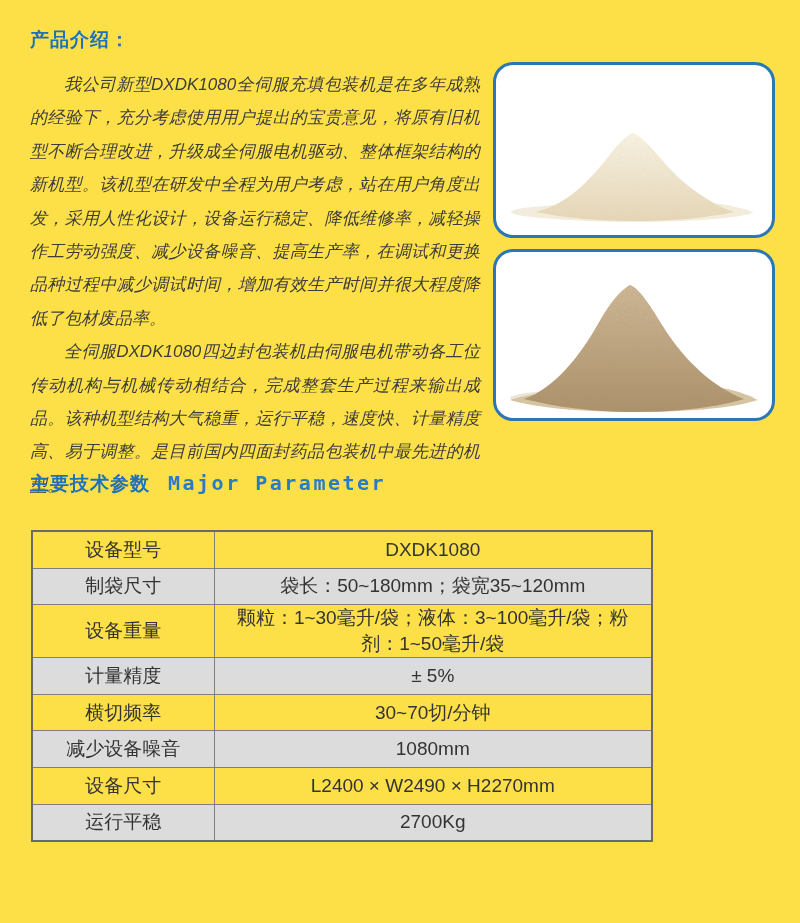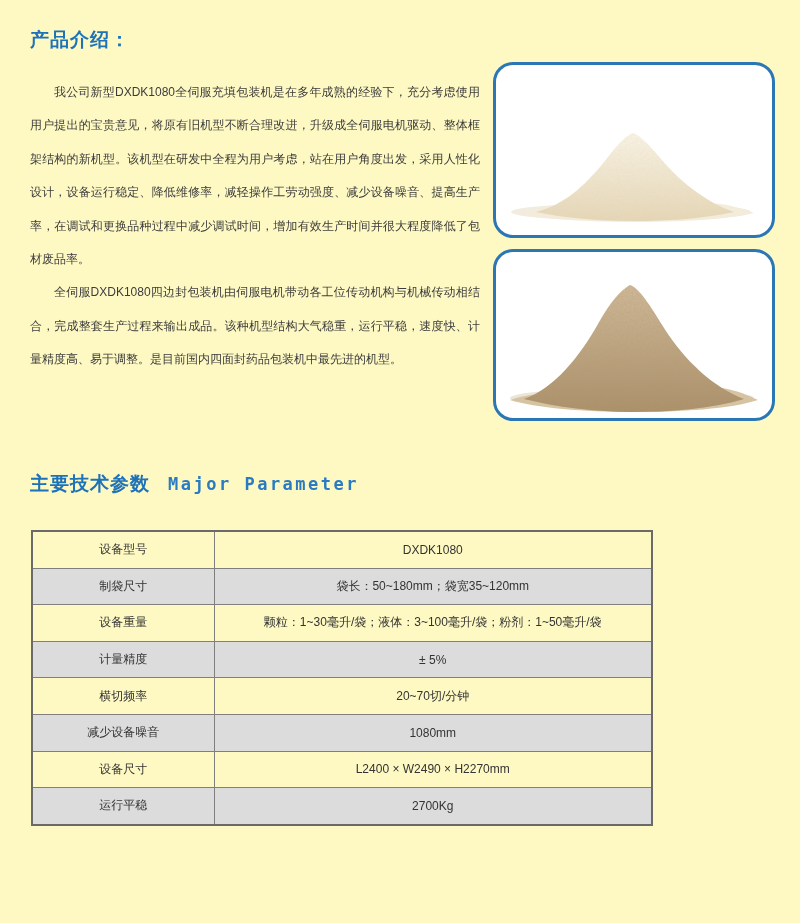--- a/index.html
+++ b/index.html
@@ -1,57 +1,57 @@
 <!DOCTYPE html>
 <html><head>
 <meta charset="utf-8">
 <style>
   html,body{margin:0;padding:0;background:#ffffff;}
   .page{
-    position:relative;width:800px;height:923px;background:#fef9c3;overflow:hidden;
+    position:relative;width:800px;height:923px;background:#fde047;overflow:hidden;
     font-family:"Liberation Sans","DejaVu Sans",sans-serif;
   }
   
   .intro-heading{
     position:absolute;left:30px;top:27px;margin:0;
     font-size:19px;font-weight:bold;color:#1d72b8;letter-spacing:1px;
   }
   .intro-text{
-    position:absolute;left:30px;top:76px;width:450px;
-    font-size:12px;line-height:33.4px;color:#3c3c3c;text-align:justify;
+    position:absolute;left:30px;top:68px;width:450px;
+    font-size:17px;line-height:33.4px;color:#3c3c3c;text-align:justify;font-style:italic;
   }
   .intro-text p{margin:0;text-indent:2em;}
   
   .photo-frame{
     position:absolute;border:3px solid #2b77b5;border-radius:20px;
     background:#ffffff;overflow:hidden;
   }
   .frame-top{left:493px;top:62px;width:276px;height:170px;}
   .frame-bottom{left:493px;top:249px;width:276px;height:166px;}
   .photo-frame svg{display:block;}
   
   .params-heading{
     position:absolute;left:30px;top:471px;
     display:flex;align-items:baseline;gap:18px;
   }
   .params-cn{font-size:19px;font-weight:bold;color:#1d72b8;letter-spacing:1px;}
   .params-en{
     font-family:"DejaVu Sans Mono","Liberation Mono",monospace;
-    font-size:17px;font-weight:bold;color:#2a7cc2;letter-spacing:2.5px;
+    font-size:20px;font-weight:bold;color:#2a7cc2;letter-spacing:2.5px;
   }
   
   table.params{
     position:absolute;left:31px;top:530px;width:622px;
     border-collapse:collapse;table-layout:fixed;
     border:2px solid #6a6a6a;
   }
   table.params td{
     border:1px solid #7f7f7f;height:35.6px;
     text-align:center;vertical-align:middle;
-    font-size:12px;color:#333333;padding:0 8px;
+    font-size:19px;color:#333333;padding:0 8px;
   }
   table.params col.c-label{width:182px;}
   table.params tr:nth-child(even){background:#dcdcdc;}
 </style>
 </head>
 <body>
 
 <div class="page">
 
   <h1 class="intro-heading">产品介绍：</h1>
@@ -123,21 +123,21 @@
       <tr>
         <td>设备重量</td>
         <td>颗粒：1~30毫升/袋；液体：3~100毫升/袋；粉剂：1~50毫升/袋</td>
       </tr>
       <tr>
         <td>计量精度</td>
         <td>± 5%</td>
       </tr>
       <tr>
         <td>横切频率</td>
-        <td>20~70切/分钟</td>
+        <td>30~70切/分钟</td>
       </tr>
       <tr>
         <td>减少设备噪音</td>
         <td>1080mm</td>
       </tr>
       <tr>
         <td>设备尺寸</td>
         <td>L2400 × W2490 × H2270mm</td>
       </tr>
       <tr>

